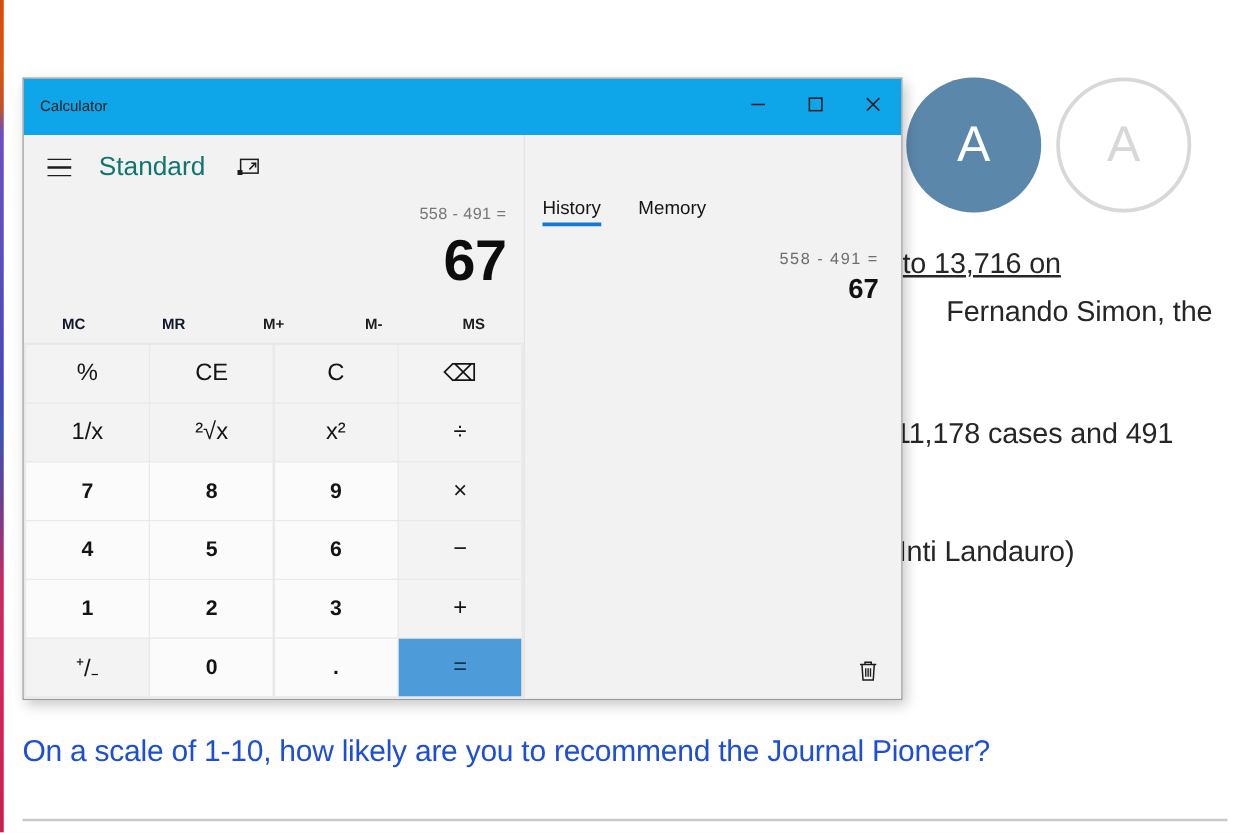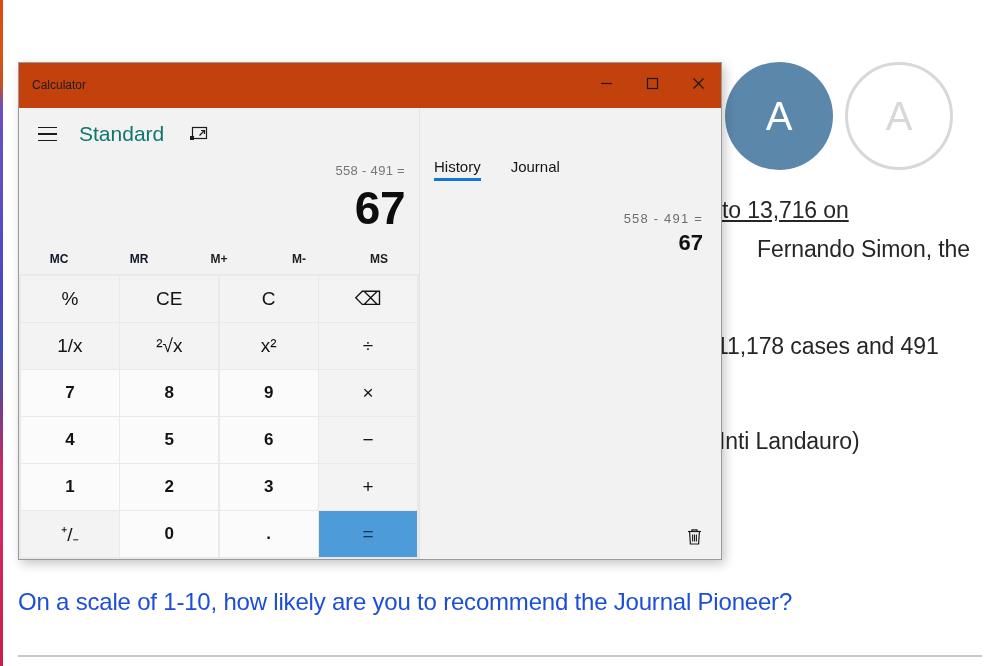--- a/index.html
+++ b/index.html
@@ -110,21 +110,21 @@
     display: flex;
     flex-direction: column;
   }
 
   .titlebar {
     height: 45px;
     flex: 0 0 45px;
     display: flex;
     align-items: flex-start;
     position: relative;
-    background: #c2410c;
+    background: #0ea5e9;
   }
   .titlebar-caption {
     position: absolute;
     left: 13px;
     top: 15px;
     font-size: 12px;
     color: #1c1c1c;
     font-family: "Liberation Sans", sans-serif;
   }
   .win-buttons {
@@ -262,21 +262,20 @@
 
   
   .history-pane {
     flex: 1 1 auto;
     background: #f2f2f2;
     display: flex;
     flex-direction: column;
     position: relative;
     border-left: 1px solid #e4e4e4;
     min-width: 0;
-    gap: 12px;
   }
   .hist-tabs {
     display: flex;
     padding: 50px 0 0 14px;
     gap: 30px;
     flex: 0 0 auto;
   }
   .hist-tab {
     font-size: 15px;
     color: #151515;
@@ -426,21 +425,21 @@
           <div class="key op">⁺/₋</div>
           <div class="key num">0</div>
           <div class="key num">.</div>
           <div class="key equals">=</div>
         </div>
       </div>
 
       <div class="history-pane">
         <div class="hist-tabs">
           <div class="hist-tab active">History</div>
-          <div class="hist-tab">Journal</div>
+          <div class="hist-tab">Memory</div>
         </div>
         <div class="hist-list">
           <div class="hist-item">
             <div class="hist-expr">558  -  491 =</div>
             <div class="hist-result">67</div>
           </div>
         </div>
         <div class="hist-clear">
           <svg width="17" height="19" viewBox="0 0 17 19">
             <path d="M2 4.5 H15" stroke="#1b1b1b" stroke-width="1.2"></path>

